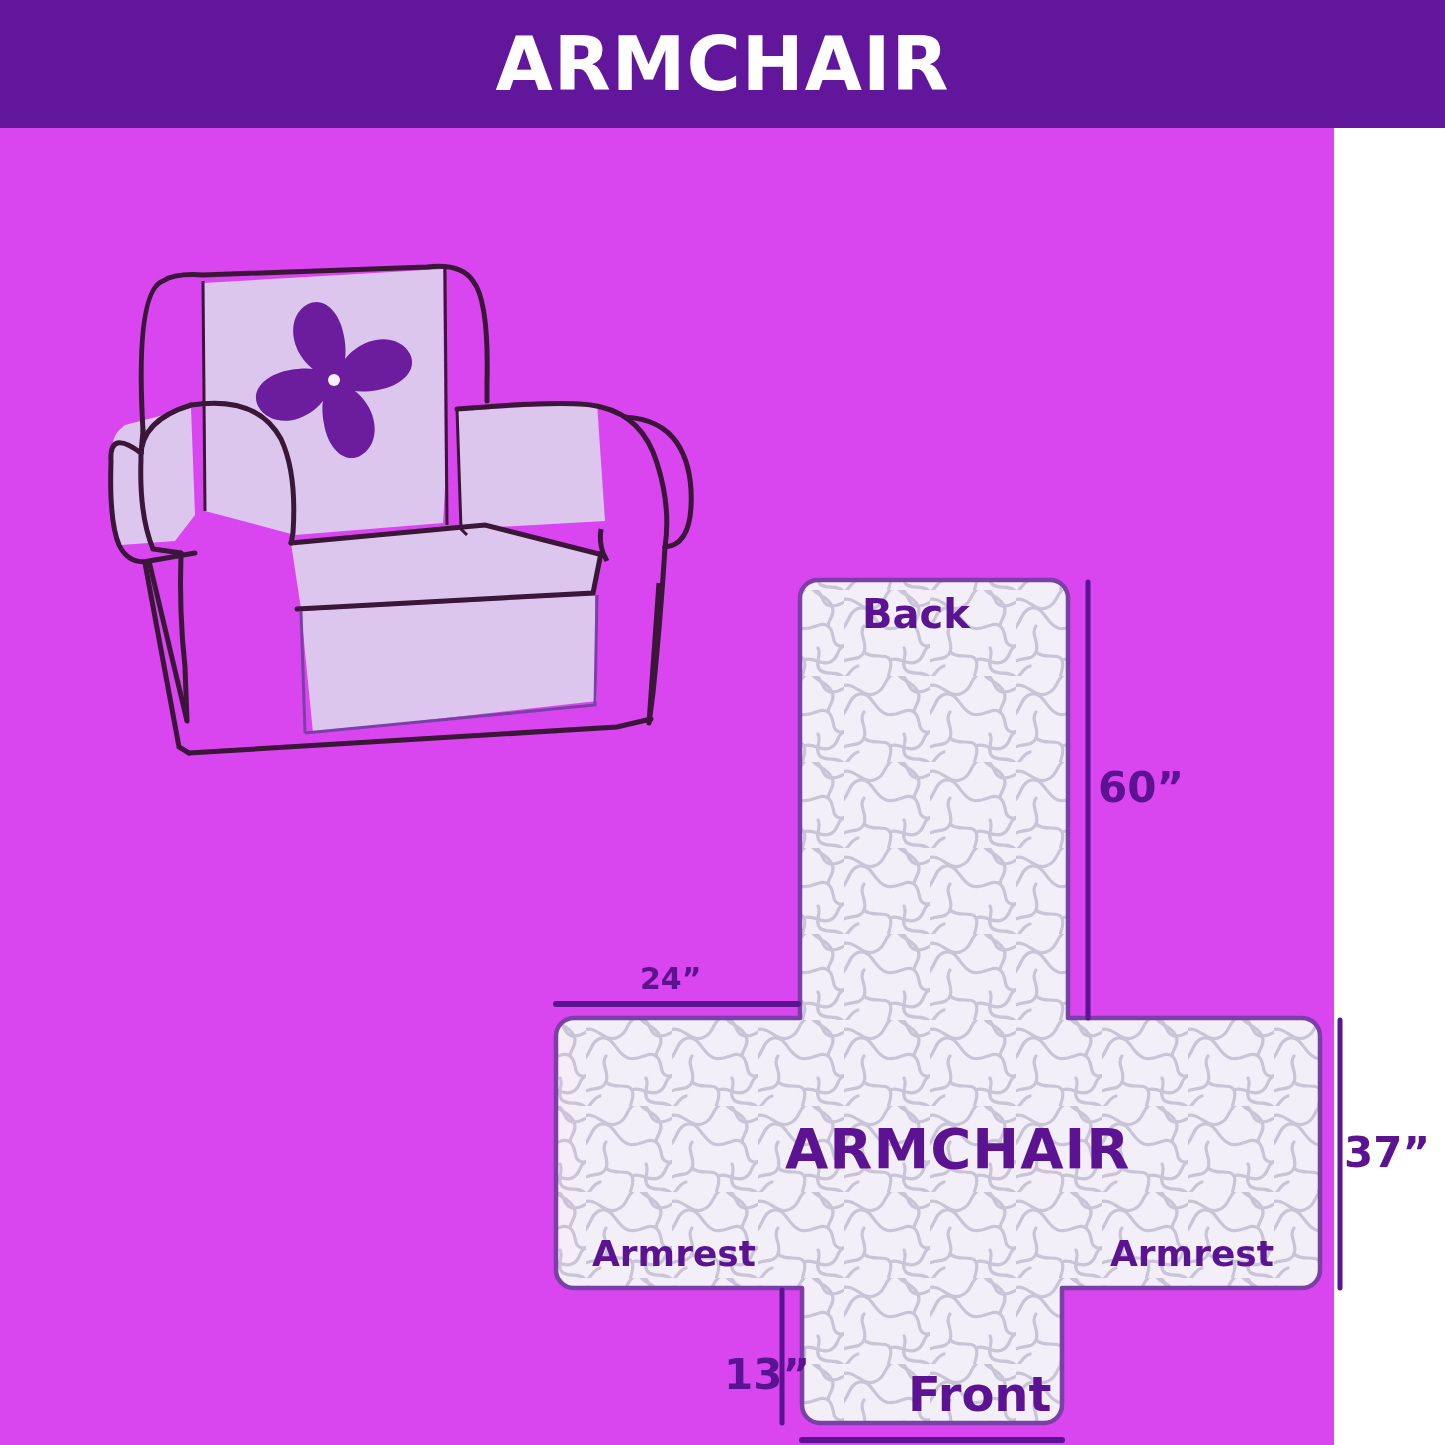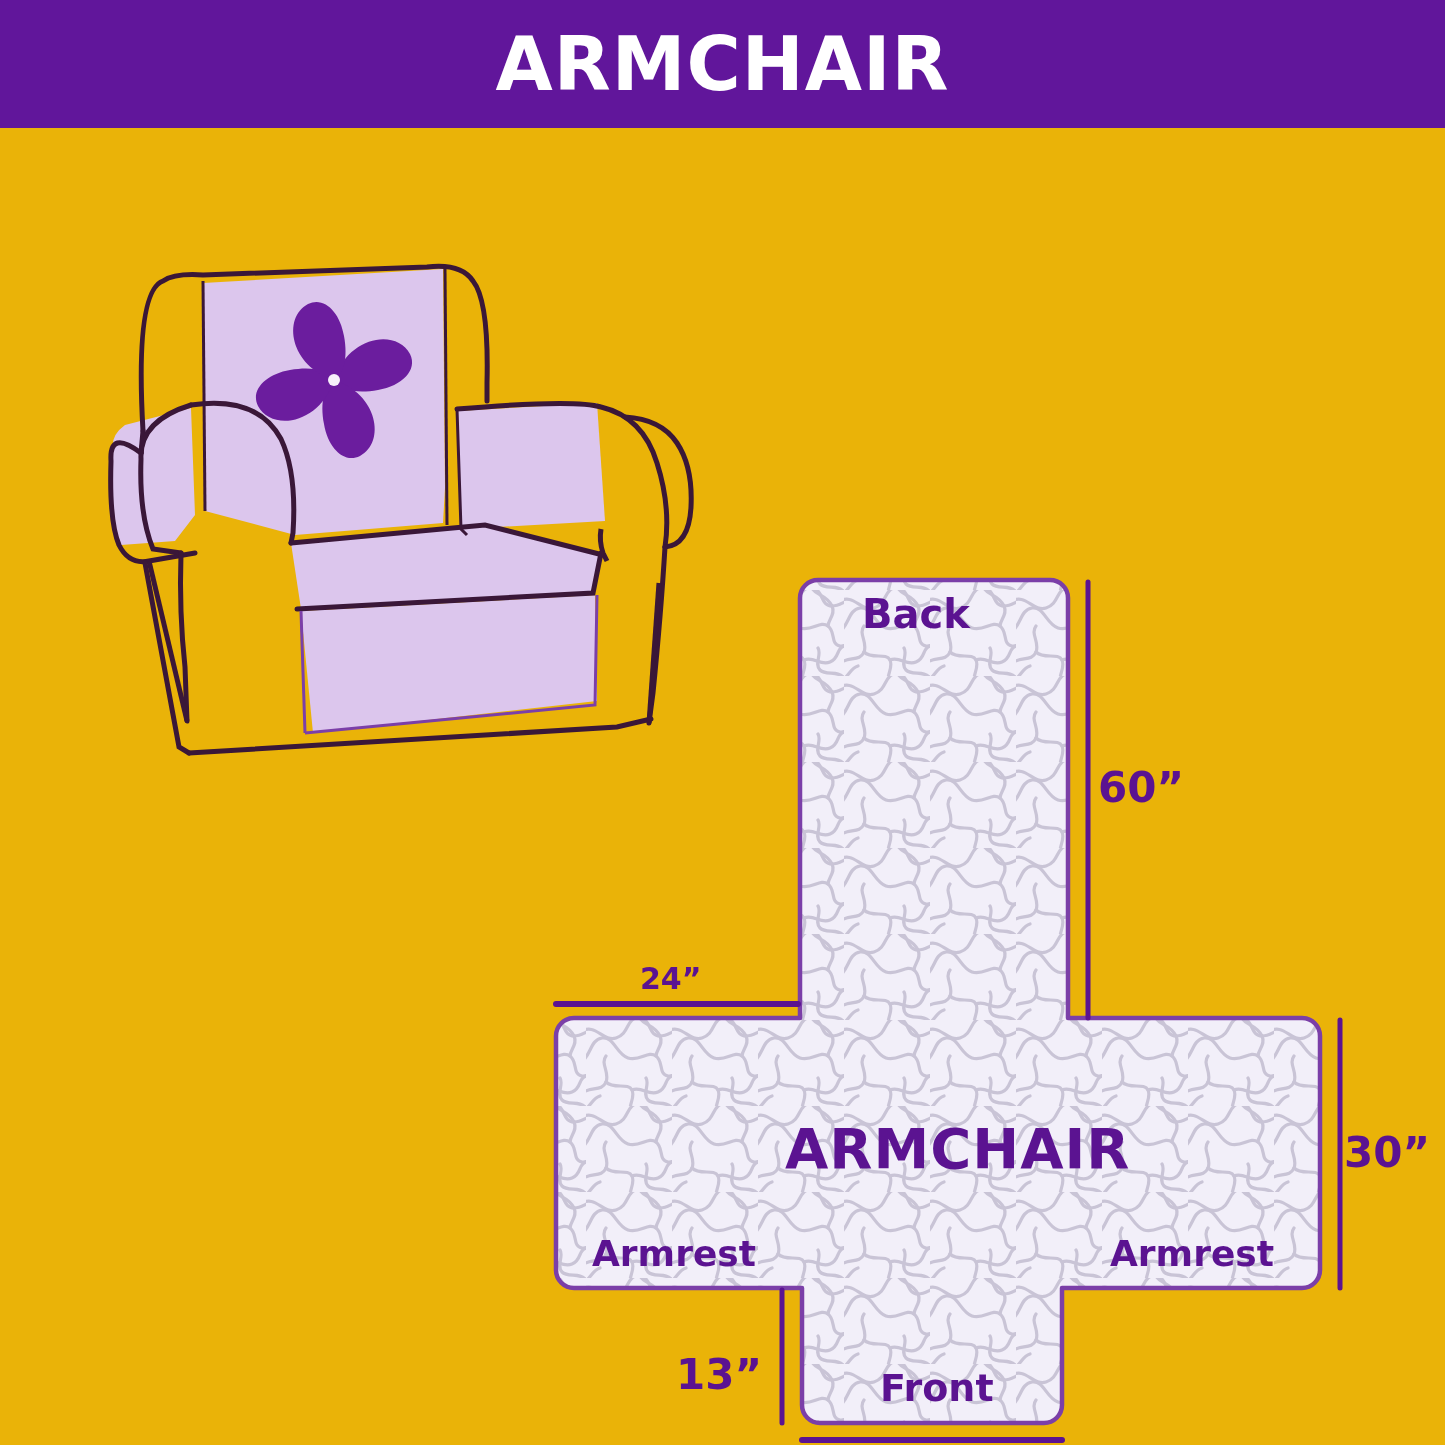--- a/index.html
+++ b/index.html
@@ -34,23 +34,23 @@
     letter-spacing: 1px;
     line-height: 1;
     font-family: "DejaVu Sans", "Liberation Sans", sans-serif;
   }
 
   
   #canvas {
     position: absolute;
     left: 0;
     top: 128px;
-    width: 1445px;
+    width: 1334px;
     height: 1317px;
-    background: #eab308;
+    background: #d946ef;
   }
 
   
   #armchair-illustration {
     position: absolute;
     left: 105px;
     top: 125px;
     width: 590px;
     height: 510px;
   }
@@ -77,26 +77,26 @@
     color: #5B1391;
     font-weight: bold;
     white-space: nowrap;
     font-family: "DejaVu Sans", "Liberation Sans", sans-serif;
   }
 
   #label-back     { left: 862px;  top: 463px; font-size: 40px; }
   #label-armchair { left: 785px;  top: 988px; font-size: 56px; letter-spacing: 1px; }
   #label-armrest-left  { left: 592px; top: 1105px; font-size: 36px; }
   #label-armrest-right { left: 1110px; top: 1105px; font-size: 36px; }
-  #label-front    { left: 880px;  top: 1238px; font-size: 38px; }
+  #label-front    { left: 908px;  top: 1238px; font-size: 48px; }
 
   #dim-40  { left: 1098px; top: 635px;  font-size: 42px; }
   #dim-23  { left: 1344px; top: 1000px; font-size: 42px; }
   #dim-24-top    { left: 640px; top: 833px;  font-size: 30px; }
-  #dim-13  { left: 676px;  top: 1222px; font-size: 42px; }
+  #dim-13  { left: 724px;  top: 1222px; font-size: 42px; }
 </style>
 </head>
 <body>
 
 <div id="header-banner">
   <div id="header-title">ARMCHAIR</div>
 </div>
 
 <div id="canvas">
 
@@ -210,19 +210,19 @@
   <div class="diag-label" id="label-armchair">ARMCHAIR</div>
 
   <div class="diag-label" id="label-armrest-left">Armrest</div>
 
   <div class="diag-label" id="label-armrest-right">Armrest</div>
 
   <div class="diag-label" id="label-front">Front</div>
 
   <div class="dim-label" id="dim-40">60”</div>
 
-  <div class="dim-label" id="dim-23">30”</div>
+  <div class="dim-label" id="dim-23">37”</div>
 
   <div class="dim-label" id="dim-24-top">24”</div>
 
   <div class="dim-label" id="dim-13">13”</div>
 
 </div>
 
 </body></html>

